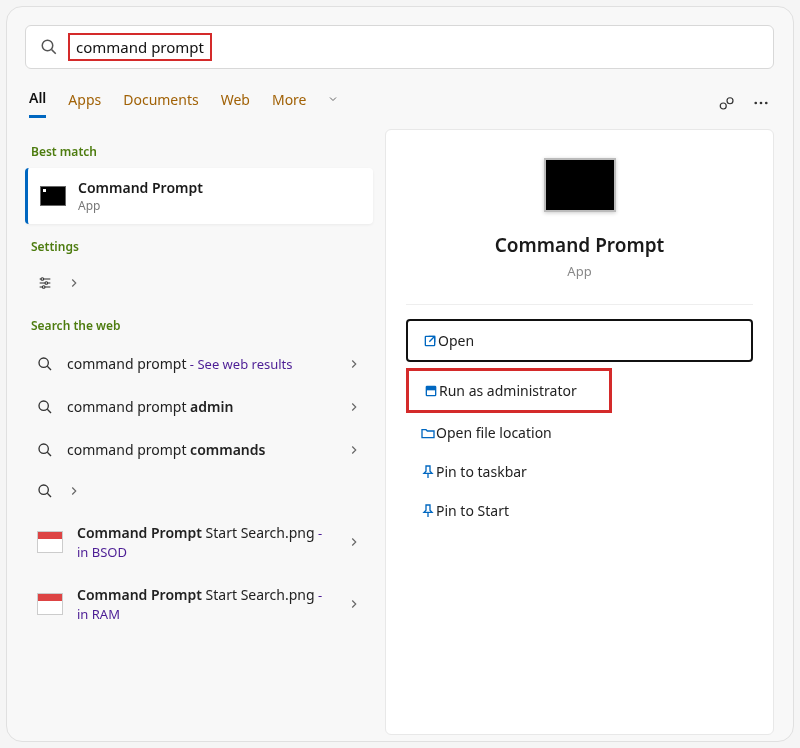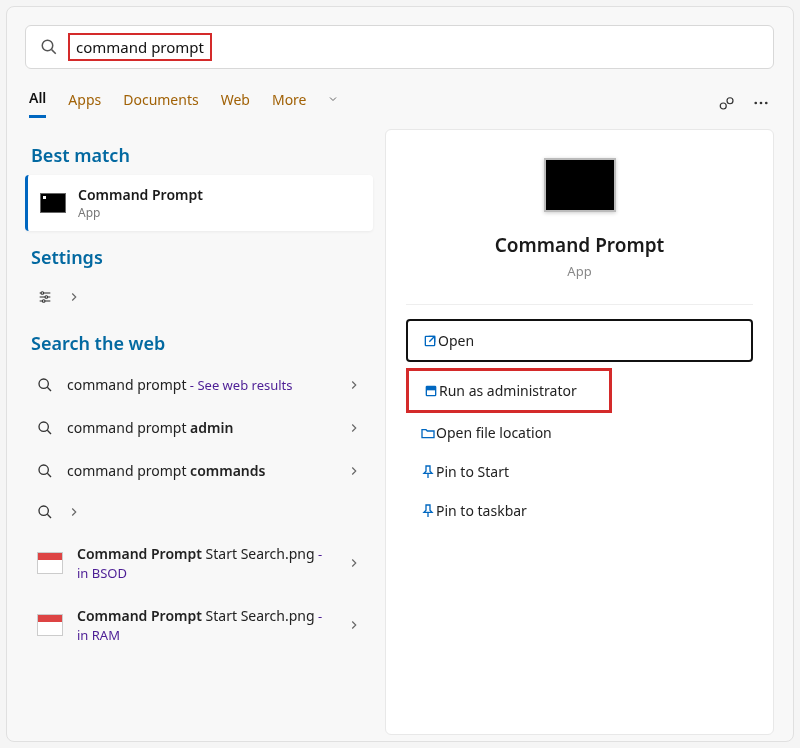--- a/index.html
+++ b/index.html
@@ -8,21 +8,21 @@
     background: #f5f5f5;
     width: 800px;
     height: 748px;
     overflow: hidden;
     font-size: 14px;
     color: #1a1a1a;
   }
   .window {
     background: #f8f8f8;
     border: 1px solid #e0e0e0;
-    border-radius: 8px;
+    border-radius: 16px;
     margin: 6px;
     height: 736px;
     padding: 18px 19px 0 18px;
   }
   .search-bar {
     background: #ffffff;
     border: 1px solid #d8d8d8;
     border-radius: 6px;
     height: 44px;
     display: flex;
@@ -74,23 +74,23 @@
     flex: 1;
     background: #ffffff;
     border: 1px solid #e8e8e8;
     border-radius: 6px;
     padding: 28px 20px 20px 20px;
     display: flex;
     flex-direction: column;
     align-items: center;
   }
   .section-header {
-    font-size: 18px;
+    font-size: 12px;
     font-weight: 600;
-    color: #0369a1;
+    color: #4d7c0f;
     padding: 14px 6px 8px 6px;
   }
   .result-card {
     background: #ffffff;
     border-radius: 4px;
     display: flex;
     align-items: center;
     padding: 10px 12px;
     gap: 12px;
     border-left: 3px solid #0067c0;
@@ -309,26 +309,26 @@
           <svg class="icon16" viewBox="0 0 24 24" fill="none" stroke="#0067c0" stroke-width="2">
             <path d="M3 7 L9 7 L11 9 L21 9 L21 19 L3 19 Z"></path>
           </svg>
           <span>Open file location</span>
         </div>
         <div class="action-item">
           <svg class="icon16" viewBox="0 0 24 24" fill="none" stroke="#0067c0" stroke-width="2">
             <path d="M9 3 L15 3 L15 11 L18 14 L6 14 L9 11 Z"></path>
               <line x1="12" y1="14" x2="12" y2="21"></line>
           </svg>
-          <span>Pin to Start</span>
+          <span>Pin to taskbar</span>
         </div>
         <div class="action-item">
           <svg class="icon16" viewBox="0 0 24 24" fill="none" stroke="#0067c0" stroke-width="2">
             <path d="M9 3 L15 3 L15 11 L18 14 L6 14 L9 11 Z"></path>
               <line x1="12" y1="14" x2="12" y2="21"></line>
           </svg>
-          <span>Pin to taskbar</span>
+          <span>Pin to Start</span>
         </div>
       </div>
     </div>
 
   </div>
 </div>
 
 </body></html>

